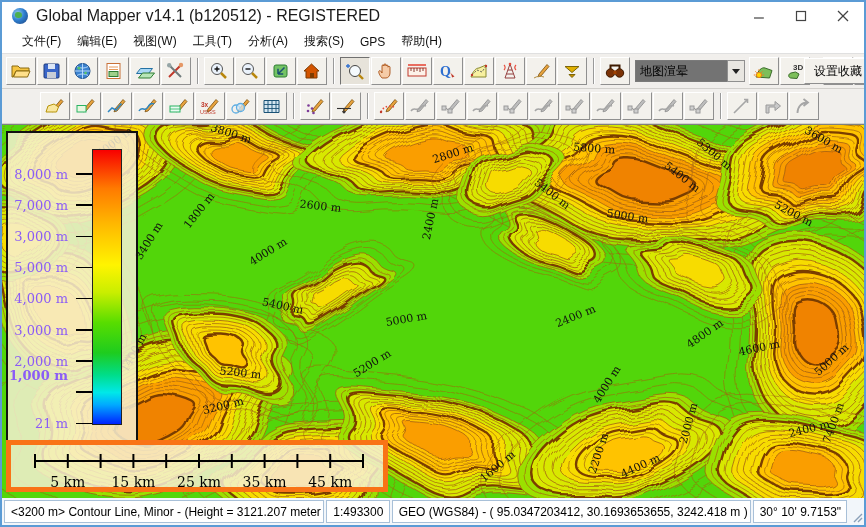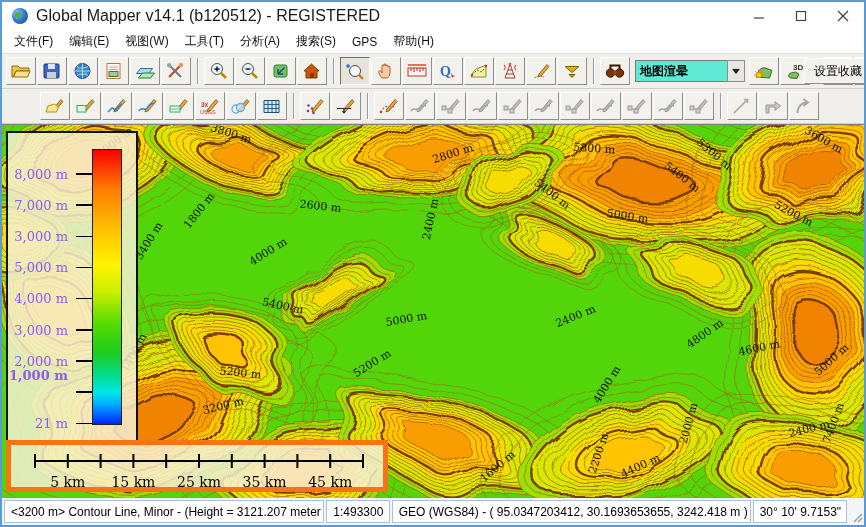--- a/index.html
+++ b/index.html
@@ -15,36 +15,36 @@
               position:relative; overflow:hidden; }
   .app-logo:after { content:""; position:absolute; left:3px; top:4px; width:7px; height:6px;
               background:#4caf50; border-radius:40% 60% 50% 50%; }
   .title-text { font-size:16px; color:#1a1a1a; }
   .win-controls { margin-left:auto; display:flex; height:100%; }
   .win-btn { width:42px; height:100%; display:flex; align-items:center; justify-content:center; }
   .win-btn svg { stroke:#444; stroke-width:1.2; fill:none; }
 
   
   .menubar { height:24px; background:#ffffff; border-bottom:1px solid #e0e0e0;
-             display:flex; align-items:center; padding-left:4px; flex:0 0 auto; }
+             display:flex; align-items:center; padding-left:12px; flex:0 0 auto; }
   .menu-item { font-size:12px; color:#111; padding:3px 8px; }
 
   
   .toolbar { height:35px; background:#f1efec; border-bottom:1px solid #d2d0cc;
              display:flex; align-items:center; padding:0 4px; flex:0 0 auto; position:relative; }
   .tb-btn { width:30px; height:28px; margin-right:1px; background:#f3f1ec;
             border:1px solid; border-color:#ffffff #8f8f8f #8f8f8f #ffffff;
             display:flex; align-items:center; justify-content:center; flex:0 0 auto; }
   .tb-btn.pressed { border-color:#707070 #ffffff #ffffff #707070; background:#e7e3da; }
   .tb-btn svg { width:22px; height:20px; }
   .tb-sep { width:2px; height:26px; margin:0 5px; border-left:1px solid #9a9a9a;
             border-right:1px solid #ffffff; flex:0 0 auto; }
   .combo { display:flex; align-items:center; height:22px; margin:0 4px; flex:0 0 auto; }
-  .combo-text { width:92px; height:22px; background:#5eead4; border:1px solid #7a7a7a;
-            border-right:none; font-size:12px; padding:2px 4px; color:#000; white-space:nowrap; overflow:hidden;font-weight:bold; }
+  .combo-text { width:92px; height:22px; background:#737373; border:1px solid #7a7a7a;
+            border-right:none; font-size:12px; padding:2px 4px; color:#000; white-space:nowrap; overflow:hidden; }
   .combo-arrow { width:18px; height:22px; background:#e8e6e1; border:1px solid #8f8f8f;
             display:flex; align-items:center; justify-content:center; }
   .combo-arrow i { width:0; height:0; border:4px solid transparent; border-top:5px solid #222; margin-top:4px; }
   .fav-btn { position:absolute; right:-8px; top:4px; height:26px; padding:0 9px; font-size:12px;
              background:#f3f1ec; border:1px solid; border-color:#ffffff #8f8f8f #8f8f8f #ffffff;
              white-space:nowrap; }
   .row2-indent { width:34px; flex:0 0 auto; }
 
   
   .map-area { position:relative; flex:1 1 auto; overflow:hidden; border-top:1px solid #808080; }

